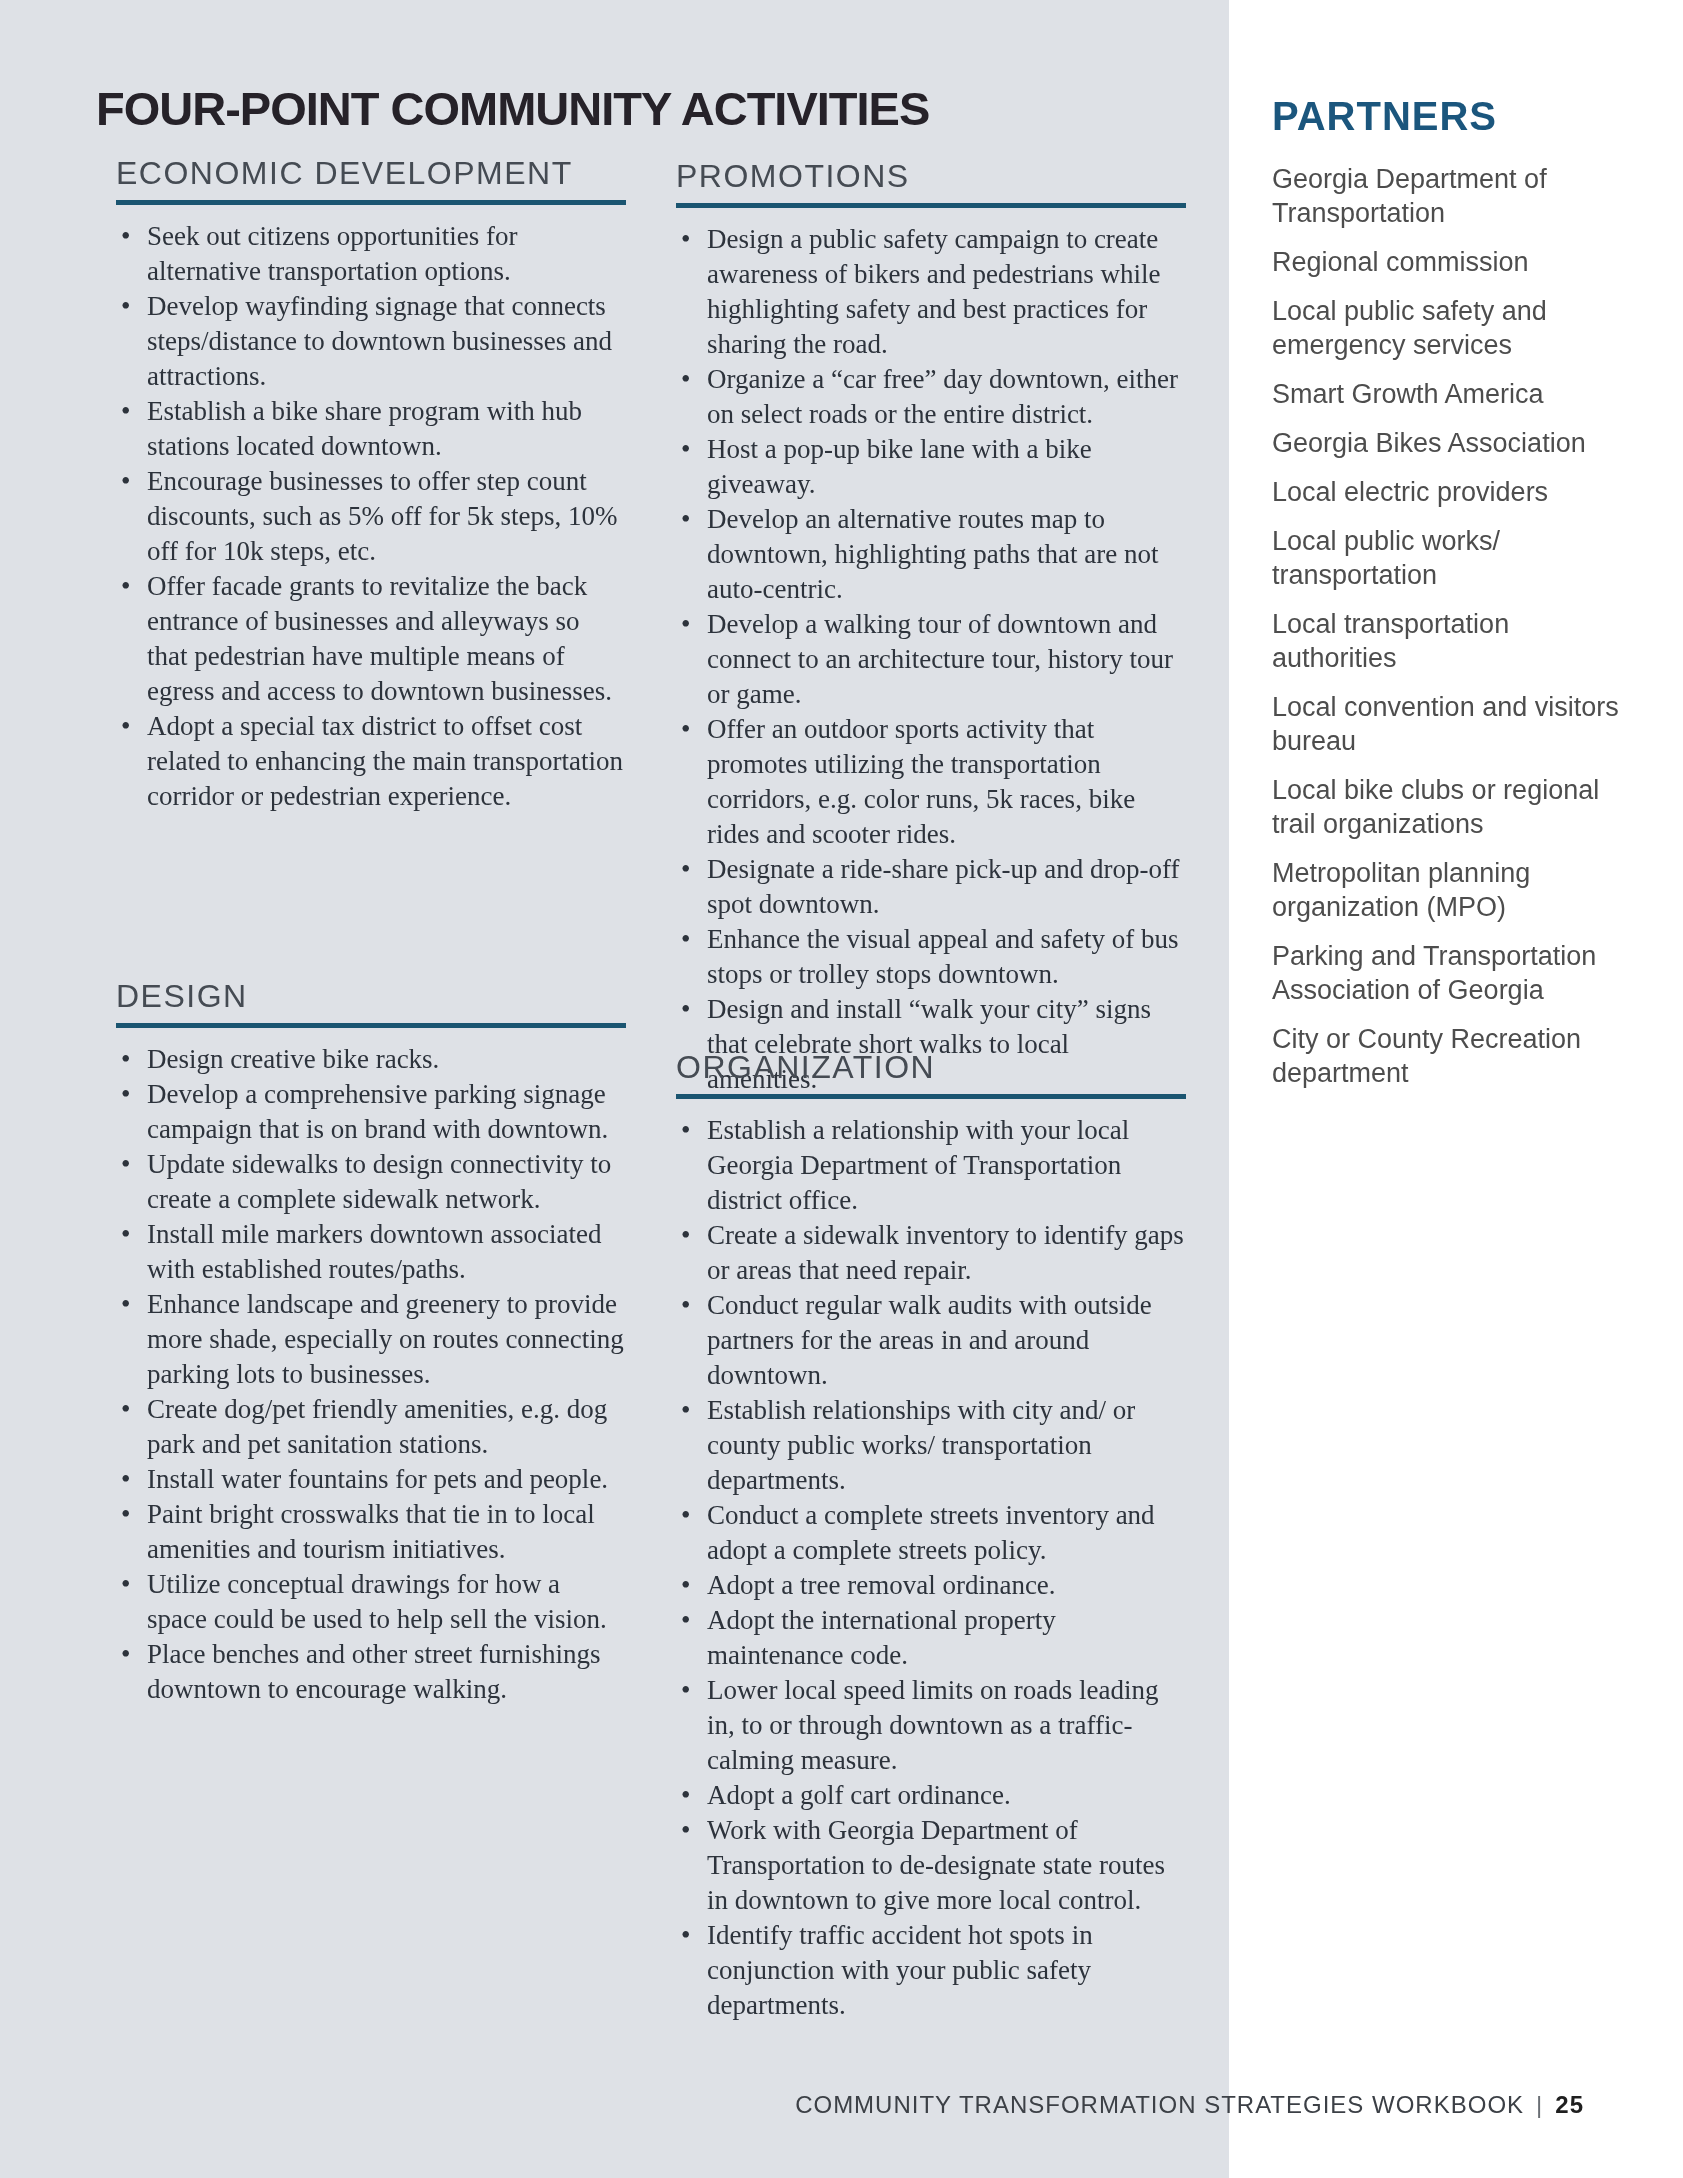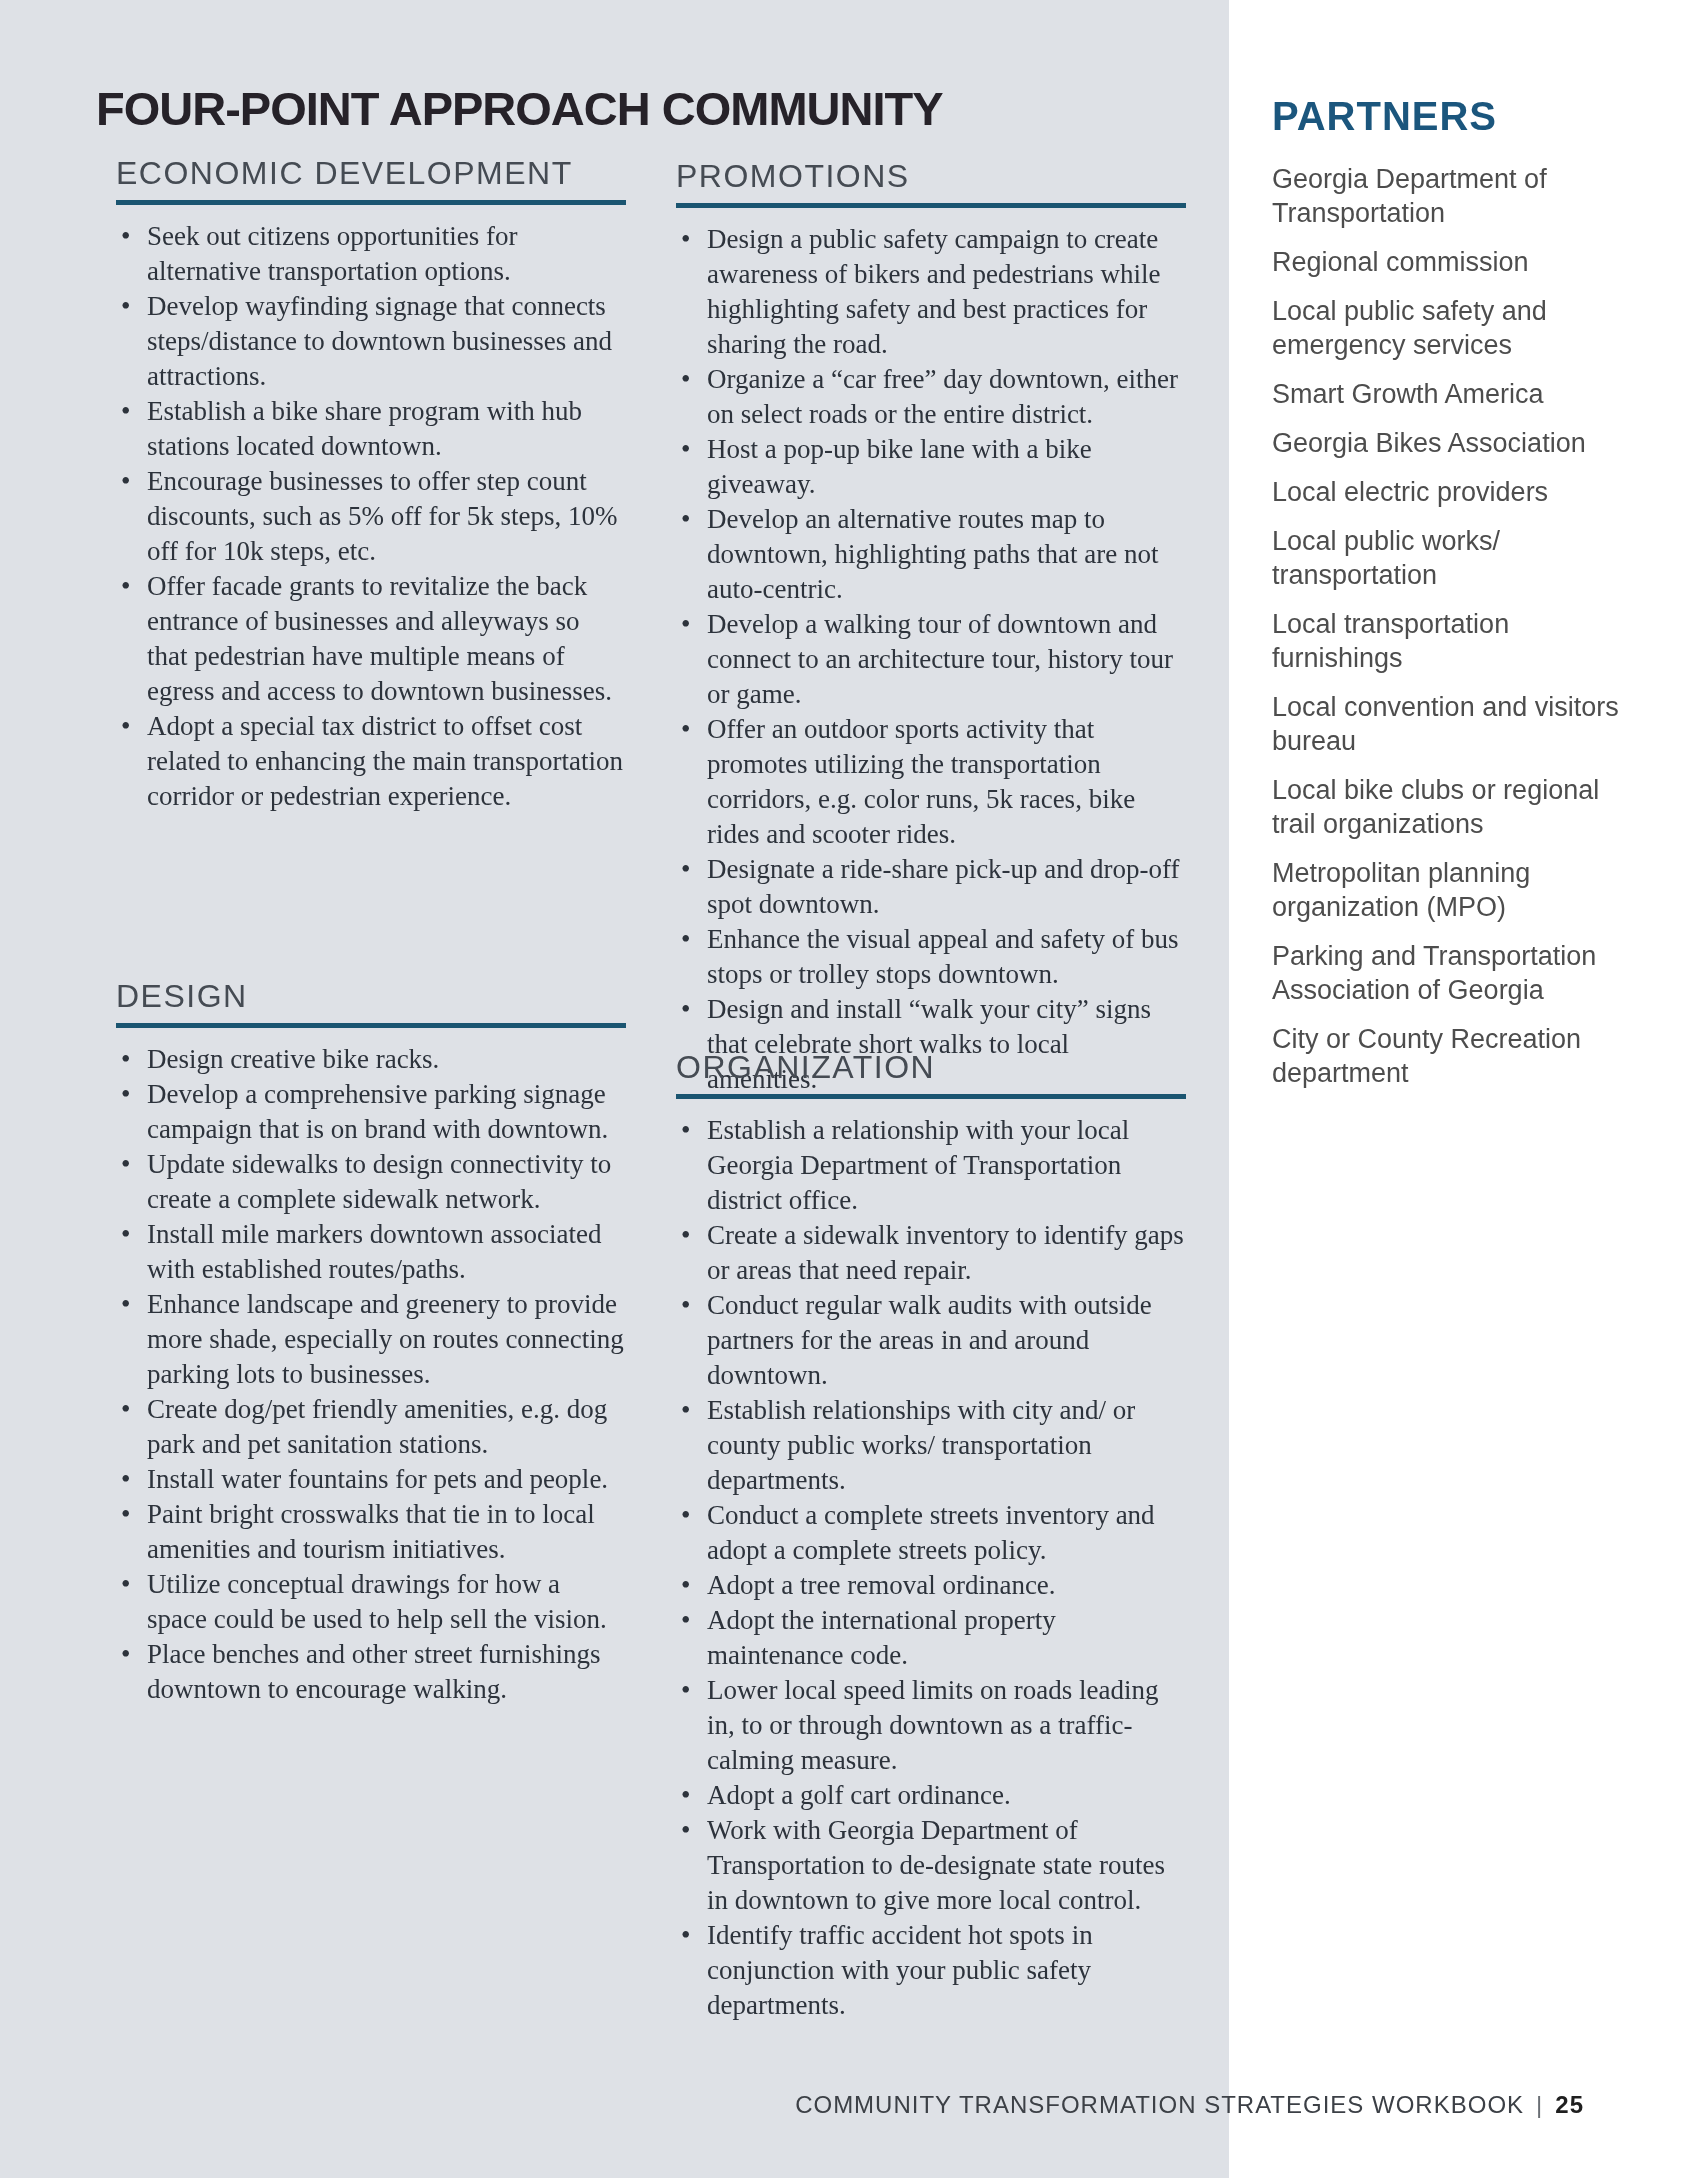--- a/index.html
+++ b/index.html
@@ -124,21 +124,21 @@
     color: #1f1f1f;
   }
 </style>
 </head>
 <body>
 
 <div class="page">
 
   <div class="bg-left"></div>
 
-  <h1 class="page-title">FOUR-POINT APPROACH COMMUNITY</h1>
+  <h1 class="page-title">FOUR-POINT COMMUNITY ACTIVITIES</h1>
 
   <section class="col-section" style="left:96px; top:156px;">
     <h2>ECONOMIC DEVELOPMENT</h2>
     <div class="rule"></div>
     <ul class="bullets">
         <li>Seek out citizens opportunities for alternative transportation options.</li>
         <li>Develop wayfinding signage that connects steps/distance to downtown businesses and attractions.</li>
         <li>Establish a bike share program with hub stations located downtown.</li>
         <li>Encourage businesses to offer step count discounts, such as 5% off for 5k steps, 10% off for 10k steps, etc.</li>
         <li>Offer facade grants to revitalize the back entrance of businesses and alleyways so that pedestrian have multiple means of egress and access to downtown businesses.</li>
@@ -200,21 +200,21 @@
   <aside class="partners">
     <h2>PARTNERS</h2>
     <ul class="partner-list">
         <li>Georgia Department of Transportation</li>
         <li>Regional commission</li>
         <li>Local public safety and emergency services</li>
         <li>Smart Growth America</li>
         <li>Georgia Bikes Association</li>
         <li>Local electric providers</li>
         <li>Local public works/ transportation</li>
-        <li>Local transportation furnishings</li>
+        <li>Local transportation authorities</li>
         <li>Local convention and visitors bureau</li>
         <li>Local bike clubs or regional trail organizations</li>
         <li>Metropolitan planning organization (MPO)</li>
         <li>Parking and Transportation Association of Georgia</li>
         <li>City or County Recreation department</li>
       </ul>
   </aside>
 
   <div class="footer">
     <span>COMMUNITY TRANSFORMATION STRATEGIES WORKBOOK</span><span class="sep">|</span><span class="pagenum">25</span>

